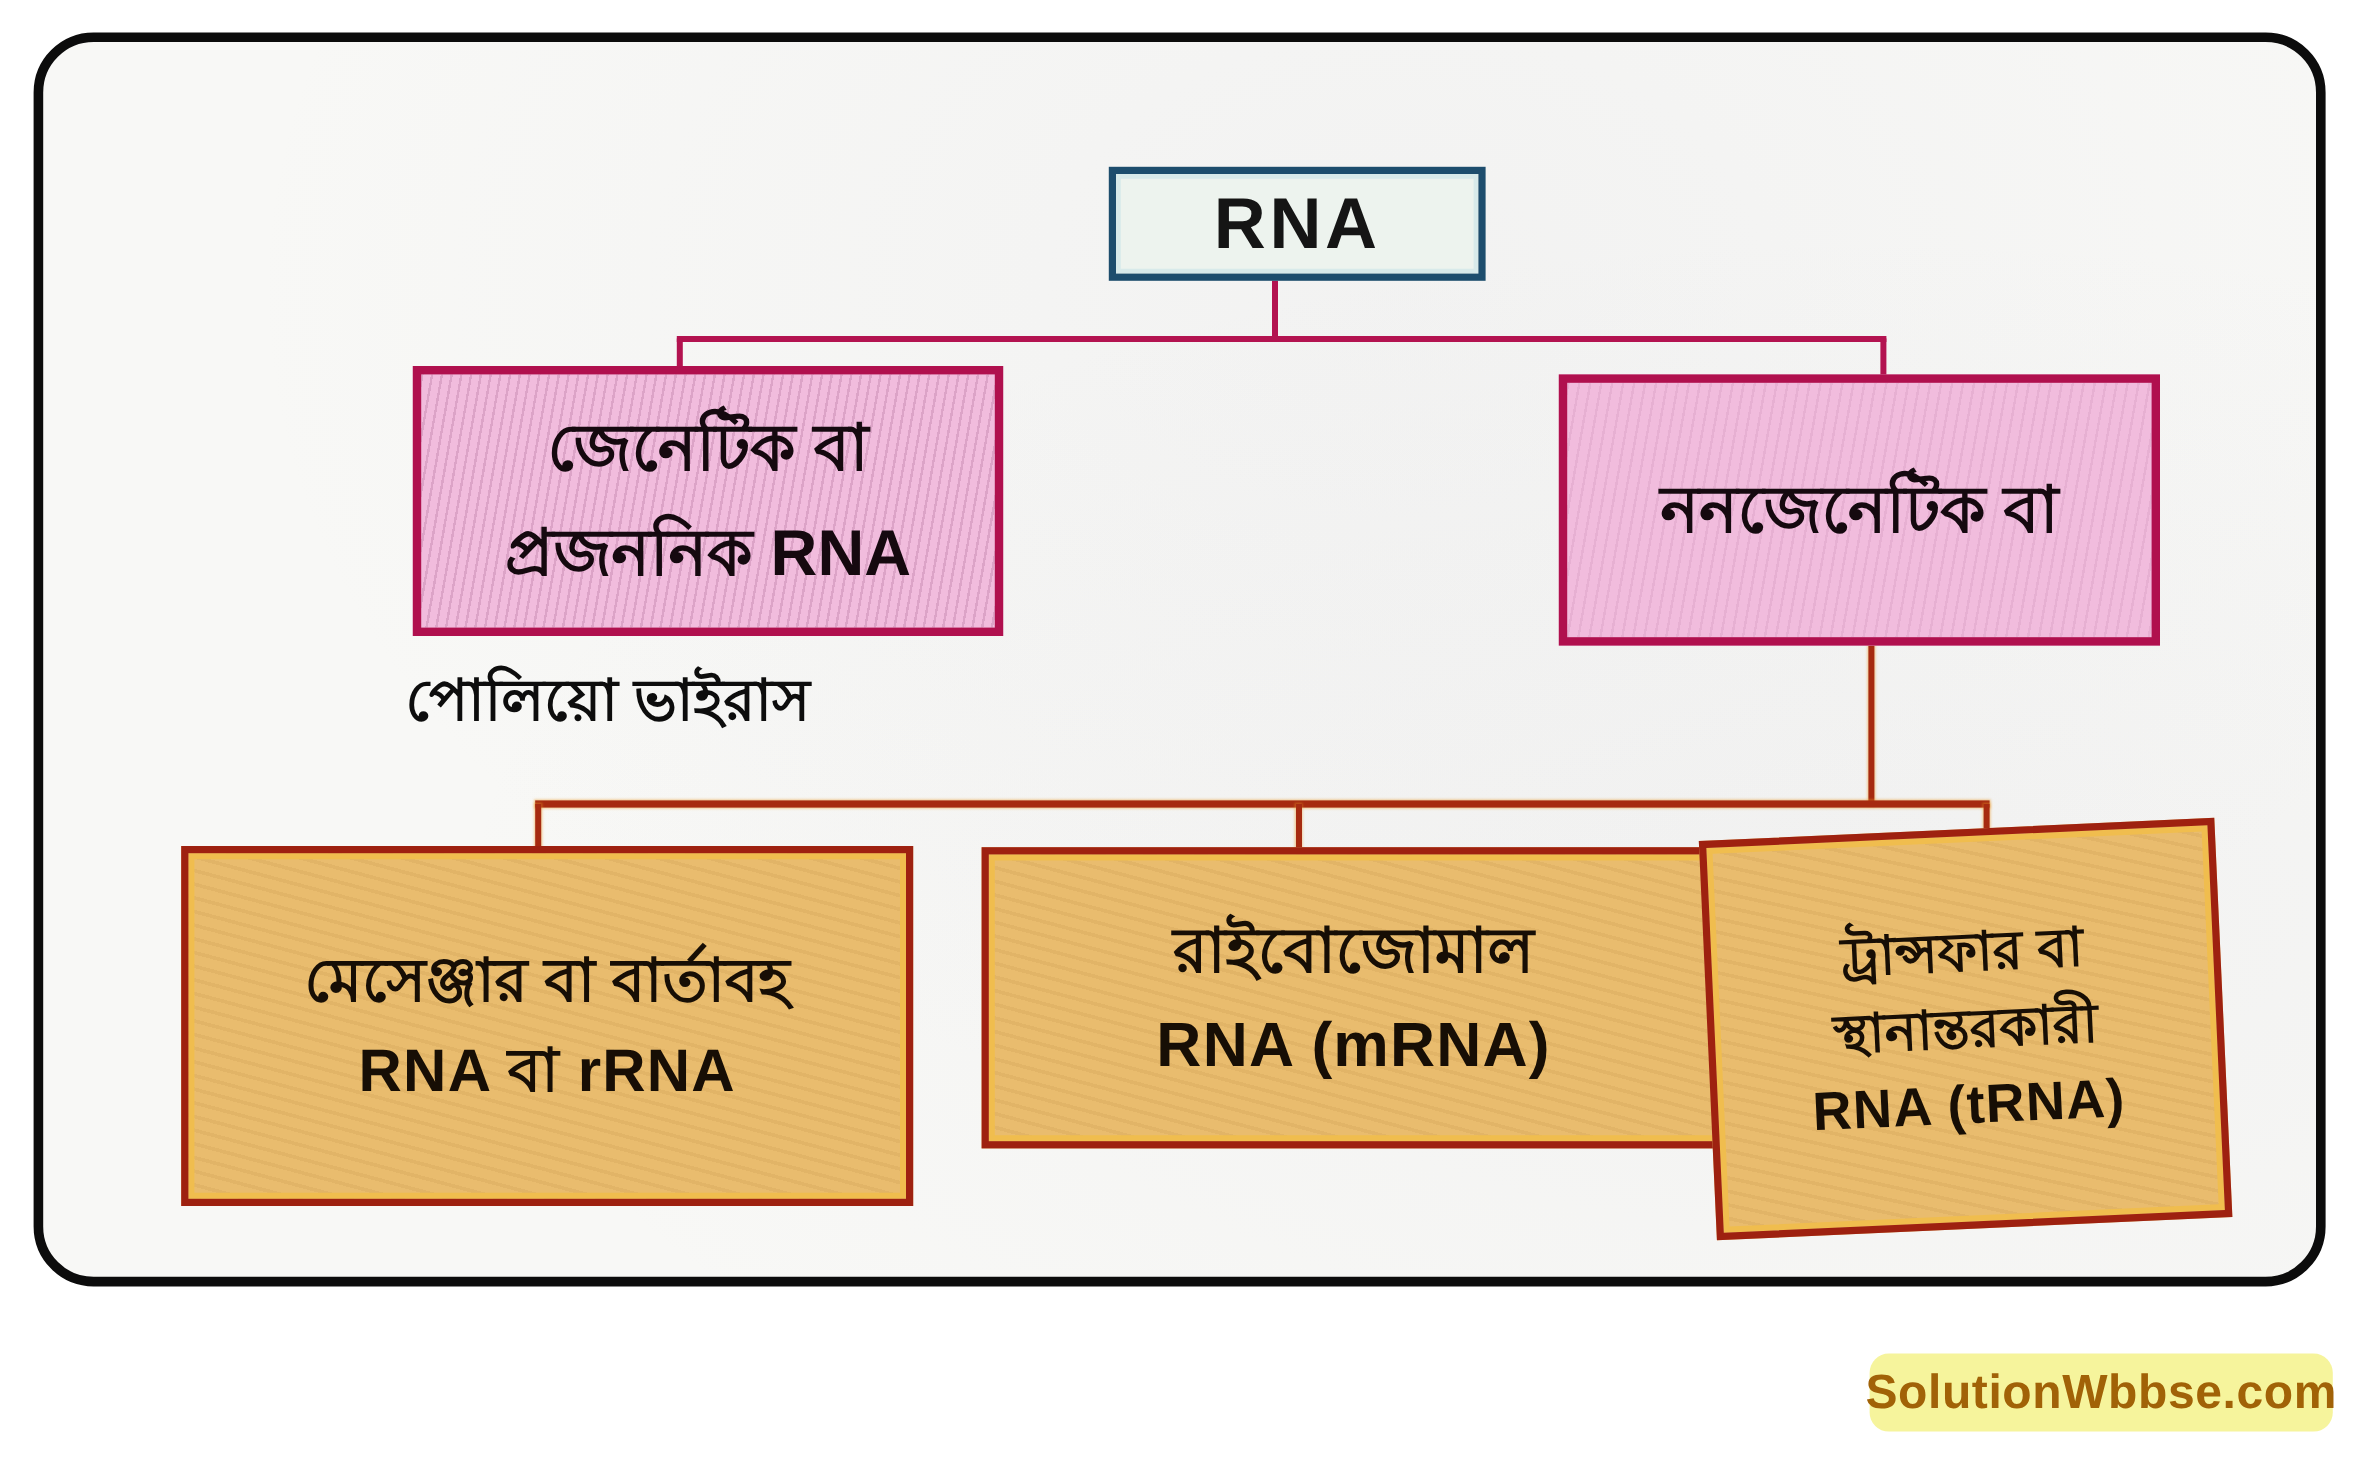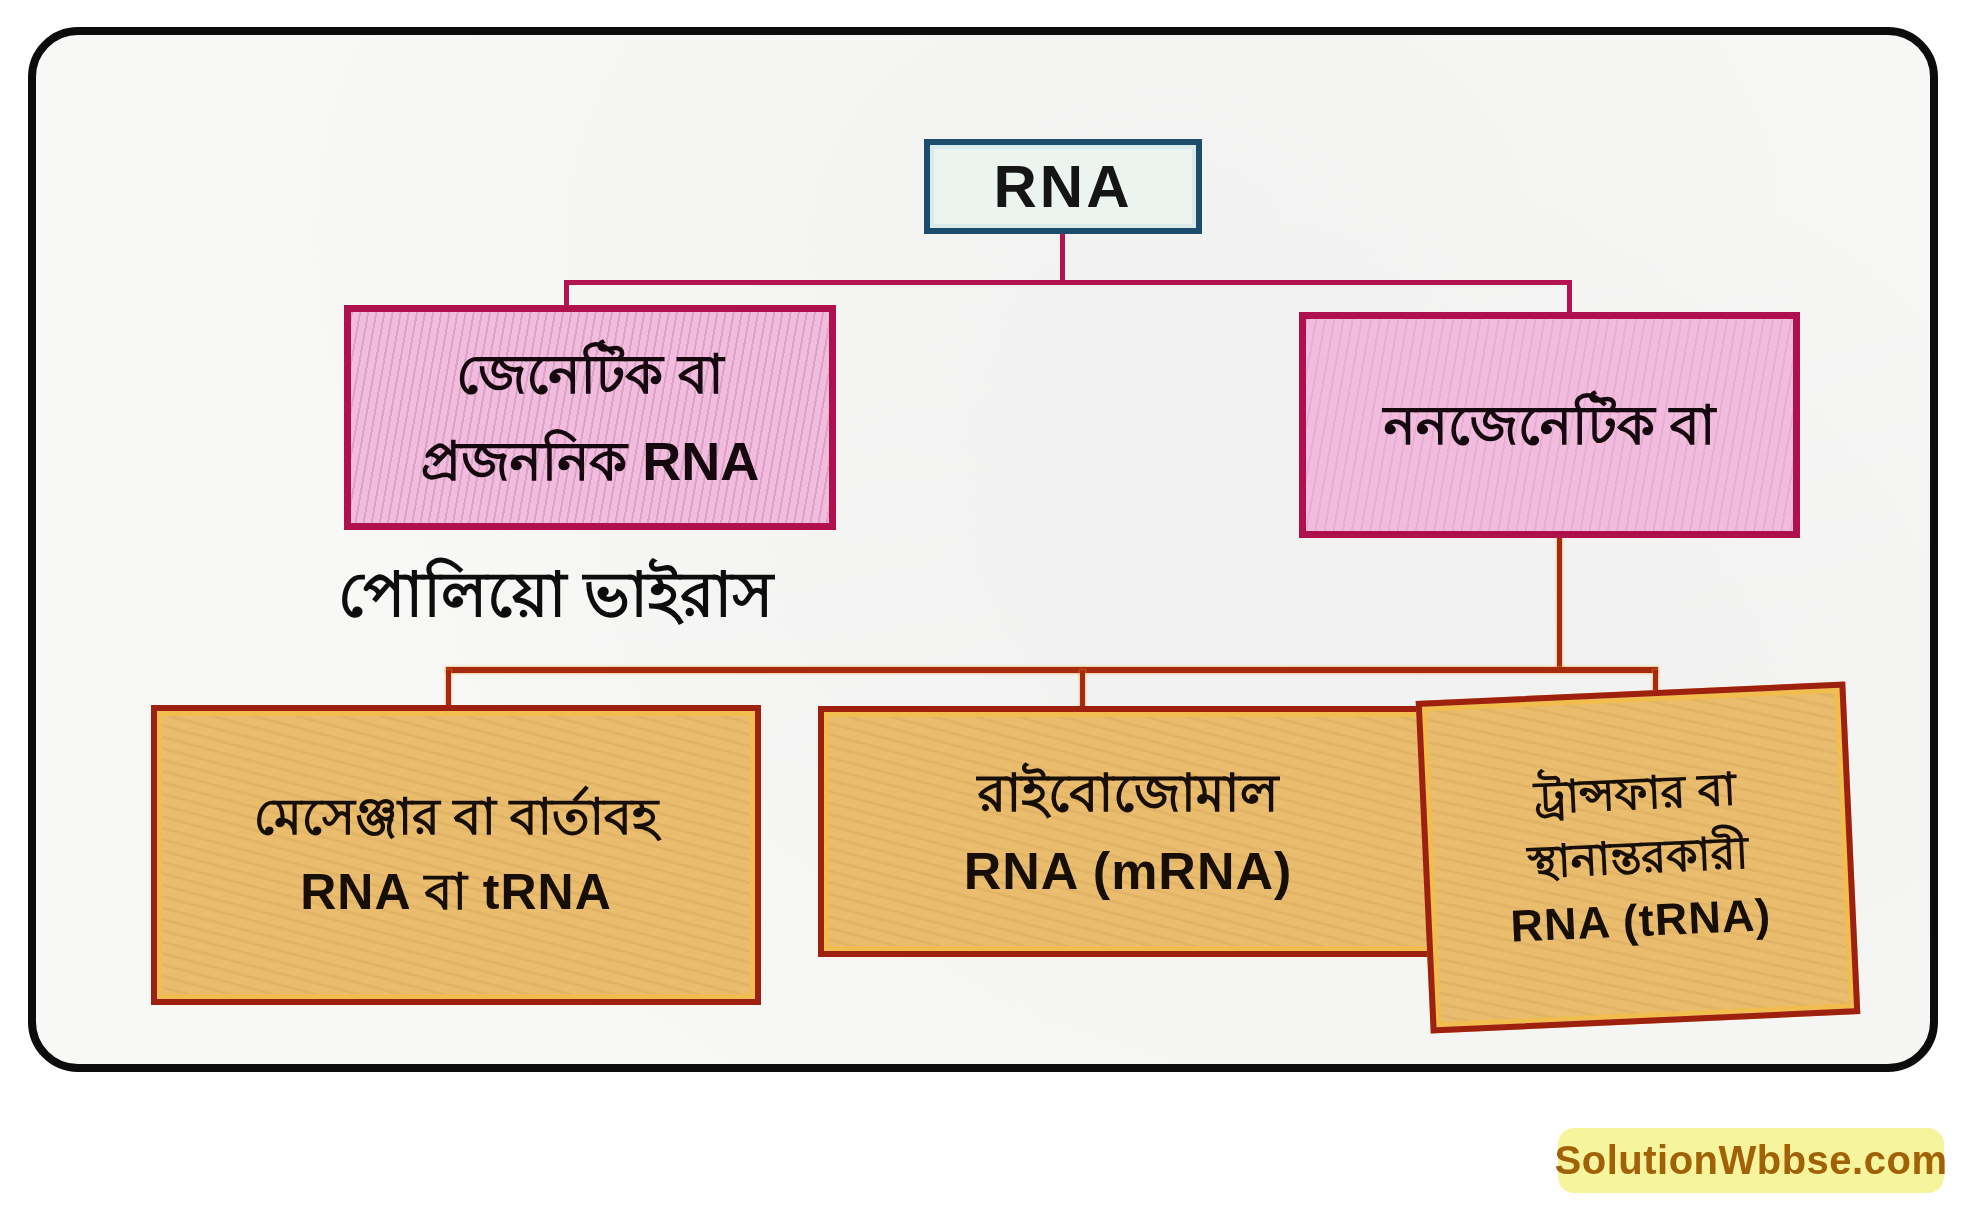--- a/index.html
+++ b/index.html
@@ -13,21 +13,21 @@
     background:#f8f8f6;
     background-image:
       radial-gradient(ellipse at 60% 20%, rgba(200,200,210,0.12), transparent 60%),
       radial-gradient(ellipse at 80% 70%, rgba(190,190,200,0.10), transparent 55%);
   }
   .node {
     position:absolute; display:flex; flex-direction:column; justify-content:center;
     align-items:center; text-align:center; box-sizing:border-box; color:#111;
   }
   .root-node {
-    left:888px; top:104px; width:278px; height:95px;
+    left:888px; top:104px; width:314px; height:95px;
     border:6px solid #1d4d6d;
     box-shadow: inset 0 0 0 4px #d8eaea;
     background:#edf3ee;
     font-size:60px; font-weight:700; letter-spacing:3px; color:#151515;
   }
   .pink-node {
     border:7px solid #b0104e;
     background-color:#f1bcdd;
     background-image:repeating-linear-gradient(100deg,
       rgba(110,35,85,0.16) 0px, rgba(110,35,85,0.16) 2px,
@@ -52,21 +52,21 @@
   }
   #node-mrna { left:115px;  top:670px; width:610px; height:300px; font-size:50px; }
   #node-rrna { left:782px;  top:671px; width:620px; height:251px; font-size:52px; }
   #node-trna {
     left:1387px; top:656px; width:430px; height:333px; font-size:45px;
     transform:rotate(-2.6deg); line-height:1.42;
   }
   .latin-line { font-weight:700; letter-spacing:1px; }
   .annotation {
     position:absolute; left:302px; top:512px; width:520px;
-    font-size:62px; font-weight:600; color:#0d0d0d; text-align:left;
+    font-size:48px; font-weight:600; color:#0d0d0d; text-align:left;
   }
   .conn { position:absolute; }
   .conn.top { background:#b31350; }
   .conn.bottom { background:#a62a10; box-shadow:0 0 2px 1px rgba(236,152,40,0.45); }
   #conn-root-stem      { left:1024px; top:197px; width:5px;    height:52px; }
   #conn-l1-hbar        { left:528px;  top:245px; width:1008px; height:5px;  }
   #conn-l1-drop-left   { left:528px;  top:247px; width:5px;    height:38px; }
   #conn-l1-drop-right  { left:1531px; top:247px; width:5px;    height:34px; }
   #conn-nongenetic-stem{ left:1521px; top:503px; width:5px;    height:133px;}
   #conn-l2-hbar        { left:410px;  top:632px; width:1212px; height:6px;  }
@@ -106,21 +106,21 @@
       <div>প্রজননিক RNA</div>
     </div>
     <div class="node pink-node right" id="node-nongenetic">
       <div>ননজেনেটিক বা</div>
     </div>
 
     <div class="annotation">পোলিয়ো ভাইরাস</div>
 
     <div class="node orange-node" id="node-mrna">
       <div>মেসেঞ্জার বা বার্তাবহ</div>
-      <div class="latin-line">RNA বা tRNA</div>
+      <div class="latin-line">RNA বা rRNA</div>
     </div>
     <div class="node orange-node" id="node-rrna">
       <div>রাইবোজোমাল</div>
       <div class="latin-line">RNA (mRNA)</div>
     </div>
     <div class="node orange-node" id="node-trna">
       <div>ট্রান্সফার বা</div>
       <div>স্থানান্তরকারী</div>
       <div class="latin-line">RNA (tRNA)</div>
     </div>

